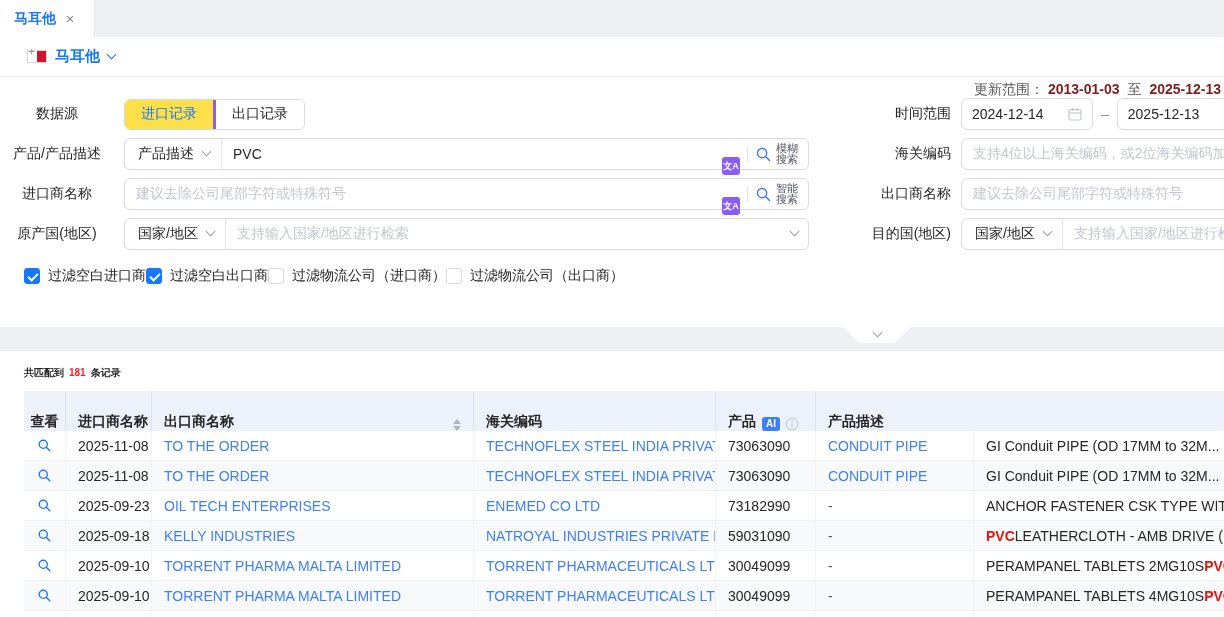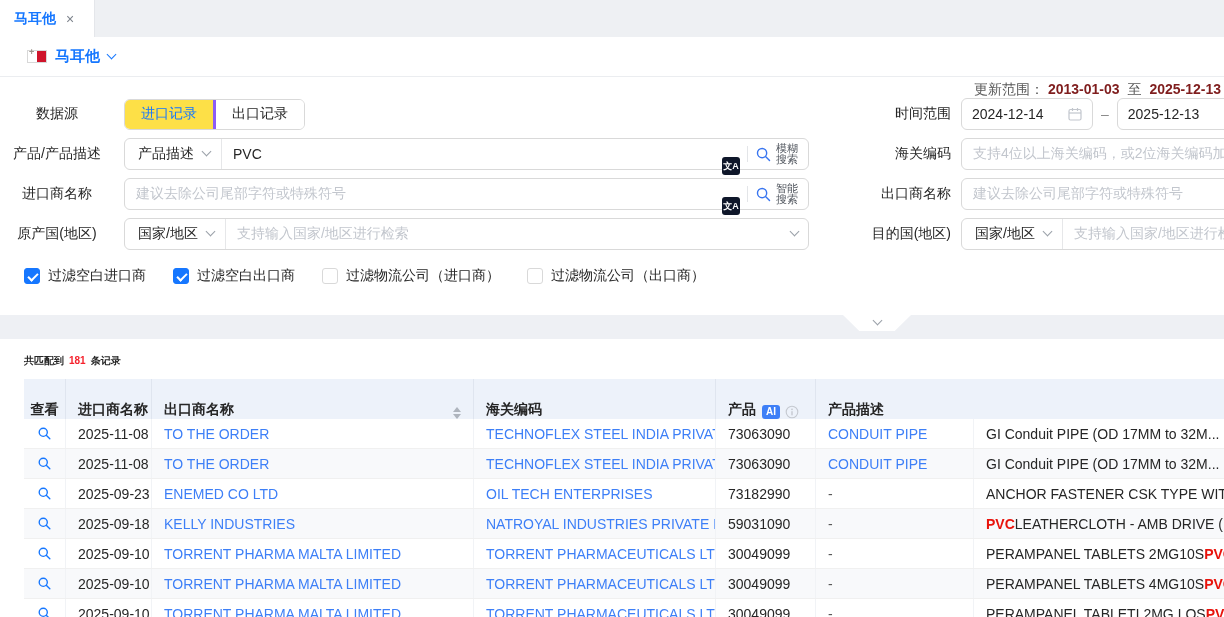--- a/index.html
+++ b/index.html
@@ -43,32 +43,32 @@
   .seg.active { background:#fde047; color:#1677ff; }
 
   .input-group { display:flex; align-items:center; border:1px solid #d9d9d9; border-radius:6px;
                  height:32px; background:#fff; flex:1; min-width:0; }
   .ig-select { display:flex; align-items:center; gap:9px; padding:0 11px 0 13px;
                border-right:1px solid #e6e7e9; flex:none; height:100%; cursor:pointer; }
   .ig-text { flex:1; padding:0 11px; white-space:nowrap; overflow:hidden; min-width:0; }
   .placeholder { color:#c2c6cd; }
   .ig-suffix { display:flex; align-items:center; gap:7px; padding:0 10px; flex:none; }
   .suffix-divider { width:1px; height:16px; background:#e3e5e8; }
-  .translate-icon { width:18px; height:18px; background:#0f172a; border-radius:3px; color:#fff;
+  .translate-icon { width:18px; height:18px; background:#8b5cf6; border-radius:3px; color:#fff;
                     font-size:9px; font-weight:700; display:flex; align-items:center; justify-content:center; cursor:pointer;margin-top:24px; }
   .search-suffix { display:flex; align-items:center; gap:4px; cursor:pointer; }
   .search-text { font-size:11px; line-height:11.5px; color:#51565e; }
 
   .date-input { width:132px; height:32px; border:1px solid #d9d9d9; border-radius:6px; background:#fff;
                 display:flex; align-items:center; padding:0 10px; gap:6px; flex:none; }
   .date-input .dval { flex:1; }
   .date-dash { margin:0 8px; color:#8c8c8c; }
   .w280 { flex:none; width:280px; }
 
-  .checkbox-row { display:flex; align-items:center; gap:27px; margin:17px 0 0 24px; }
+  .checkbox-row { display:flex; align-items:center; margin:17px 0 12px 24px; }
   .cb-item { display:flex; align-items:center; gap:8px; cursor:pointer; }
   .cb-box { width:16px; height:16px; border-radius:3px; border:1px solid #d9d9d9; background:#fff; position:relative; flex:none; }
   .cb-box.checked { background:#1677ff; border-color:#1677ff; }
   .cb-box.checked::after { content:""; position:absolute; left:4.5px; top:1.5px; width:4px; height:8px;
                            border-right:2px solid #fff; border-bottom:2px solid #fff; transform:rotate(45deg); }
 
   
   .collapse-strip { height:24px; background:#eef0f4; position:relative; margin-top:16px; }
   .collapse-tab { position:absolute; left:843px; top:0; width:68px; height:16px; background:#fff;
                   clip-path:polygon(0 0,100% 0,76% 100%,24% 100%);
@@ -351,25 +351,25 @@
       </div>
       <div class="tr" style="grid-template-columns: 42px 86px 322px 242px 100px 158px 1fr;">
         <div class="td view">
           <svg width="15" height="15" viewBox="0 0 24 24">
             <circle cx="10" cy="10" r="6.5" fill="none" stroke="#1677ff" stroke-width="2.2"></circle>
             <line x1="15.2" y1="15.2" x2="20.5" y2="20.5" stroke="#1677ff" stroke-width="2.2" stroke-linecap="round"></line>
           </svg>
         </div>
         <div class="td">2025-09-23</div>
         <div class="td">
+          <span class="link">OIL TECH ENTERPRISES</span>
+        </div>
+        <div class="td">
           <span class="link">ENEMED CO LTD</span>
         </div>
-        <div class="td">
-          <span class="link">OIL TECH ENTERPRISES</span>
-        </div>
         <div class="td">73182990</div>
         <div class="td">
           <span class="dash">-</span>
         </div>
         <div class="td">ANCHOR FASTENER CSK TYPE WITH ...</div>
       </div>
       <div class="tr alt" style="grid-template-columns: 42px 86px 322px 242px 100px 158px 1fr;">
         <div class="td view">
           <svg width="15" height="15" viewBox="0 0 24 24">
             <circle cx="10" cy="10" r="6.5" fill="none" stroke="#1677ff" stroke-width="2.2"></circle>

